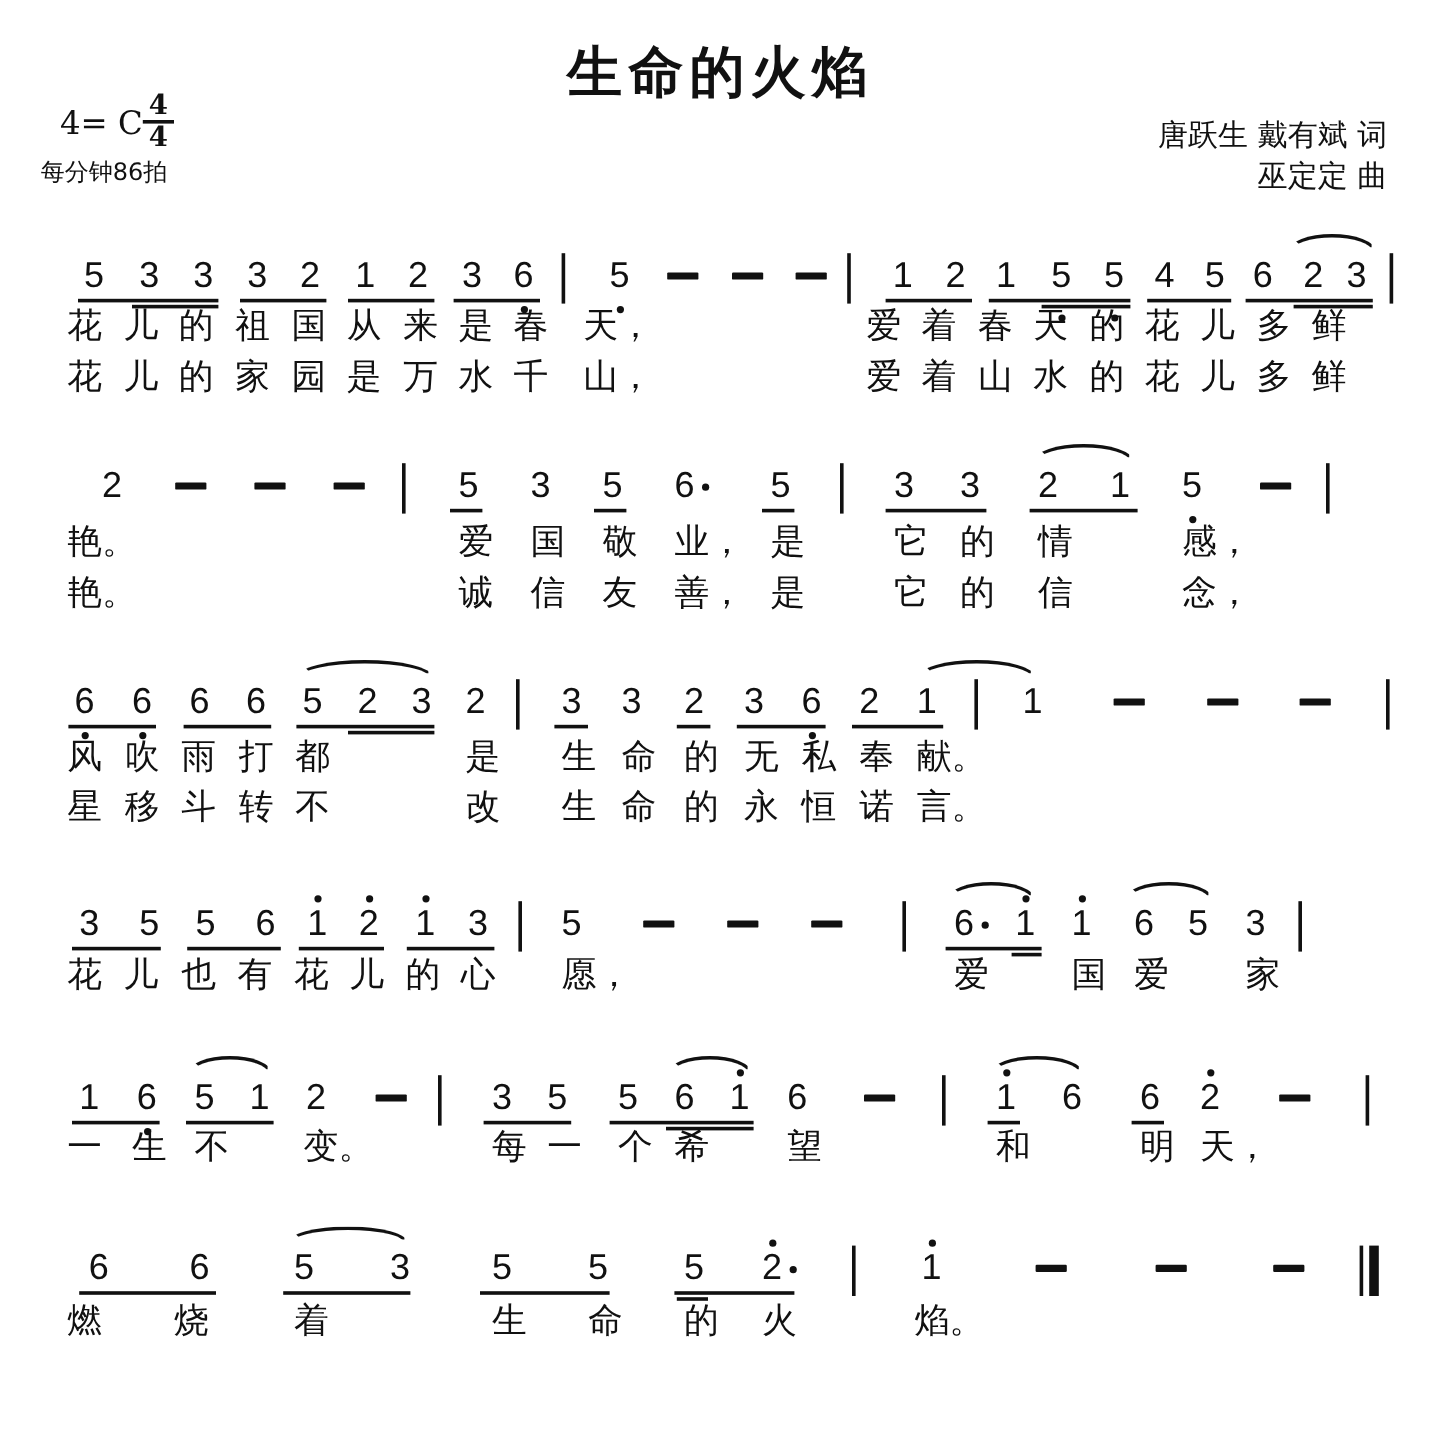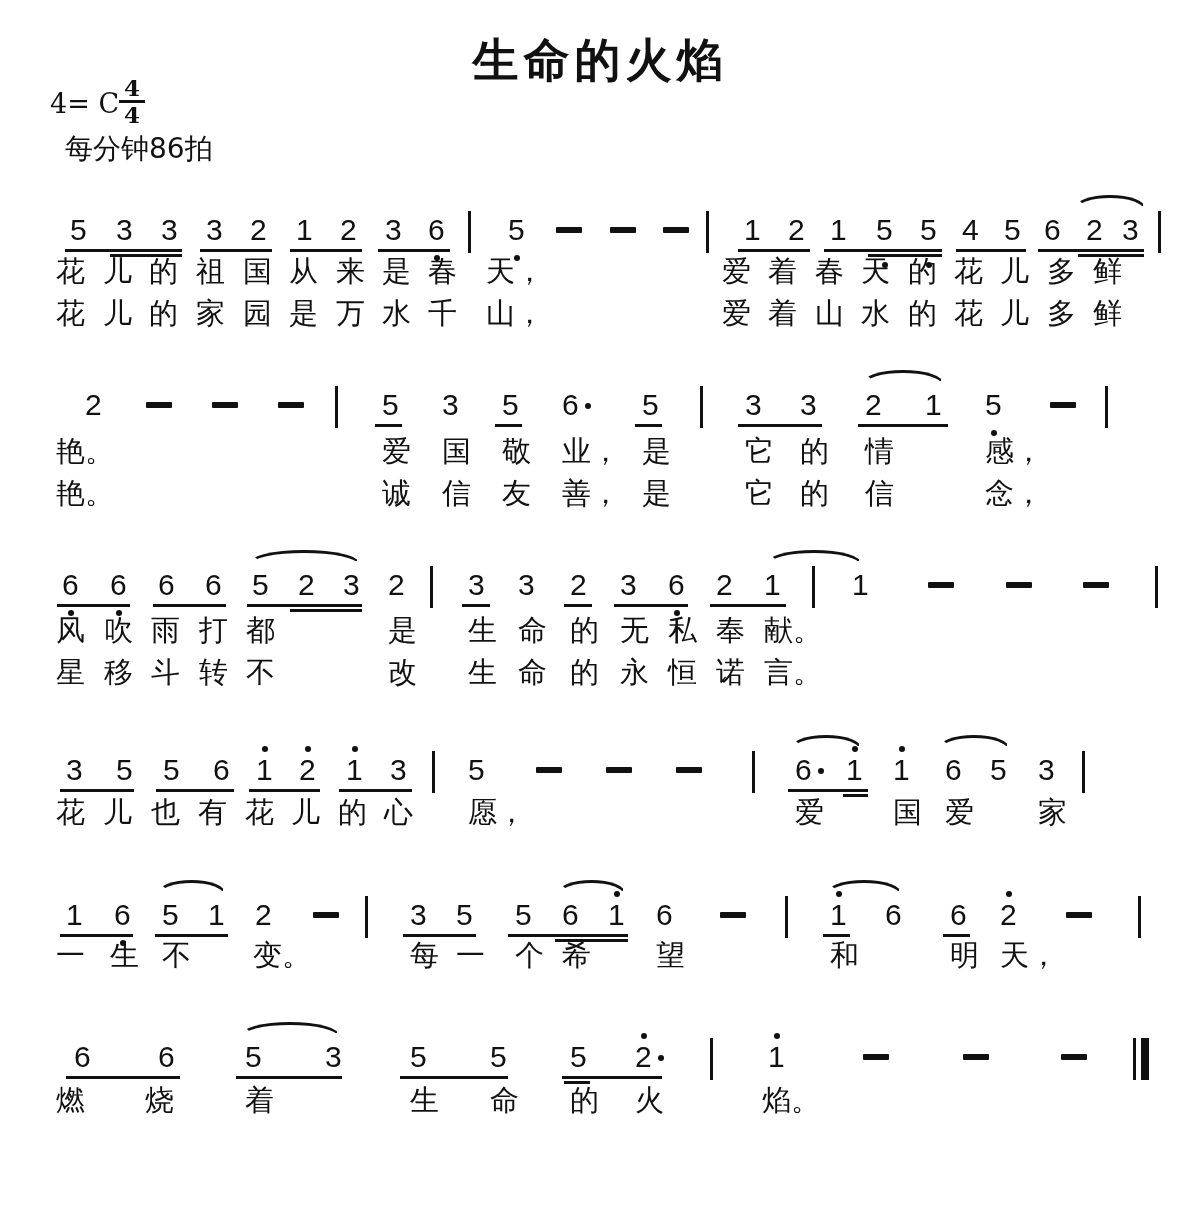--- a/index.html
+++ b/index.html
@@ -10,21 +10,21 @@
   }
   .title{
     position:absolute;left:0;right:0;top:30px;text-align:center;
     font-size:46px;font-weight:bold;letter-spacing:5px;
     font-family:"DejaVu Sans",sans-serif;
   }
   .keysig{position:absolute;left:50px;top:88px;font-size:27px;font-family:"DejaVu Serif",serif;}
   .meter{position:absolute;left:119px;top:76px;width:26px;text-align:center;
     font-size:23px;font-weight:bold;font-family:"DejaVu Serif",serif;line-height:24px;}
   .meter .fracline{height:3px;background:#111;margin:0;}
-  .tempo{position:absolute;left:65px;top:130px;font-size:28px;font-family:"DejaVu Sans",sans-serif;}
+  .tempo{position:absolute;left:34px;top:130px;font-size:20px;font-family:"DejaVu Sans",sans-serif;}
   .credits{position:absolute;right:44px;top:96px;text-align:right;font-size:25px;
     line-height:34px;font-family:"DejaVu Sans",sans-serif;}
   
   .num{position:absolute;font-size:30px;line-height:30px;font-family:"Liberation Sans",sans-serif;}
   .lyr{position:absolute;font-size:29px;line-height:31px;font-family:"DejaVu Sans",sans-serif;white-space:nowrap;}
   .bar{position:absolute;width:3px;height:42px;background:#111;}
   .barthick{position:absolute;width:8px;height:42px;background:#111;}
   .dash{position:absolute;width:26px;height:6px;background:#111;border-radius:1px;}
   .ul{position:absolute;height:3px;background:#111;}
   .dot{position:absolute;width:6px;height:6px;border-radius:50%;background:#111;}
@@ -40,20 +40,22 @@
 
   <div class="keysig">4= C</div>
   <div class="meter">
     <div>4</div>
     <div class="fracline"></div>
     <div>4</div>
   </div>
   <div class="tempo">每分钟86拍</div>
 
   <div class="credits">
+    <div>唐跃生 戴有斌 词</div>
+    <div>巫定定 曲</div>
   </div>
 
   <div id="score">
       <div class="num" style="left: 70px; top: 215px;">5</div>
       <div class="num" style="left: 116px; top: 215px;">3</div>
       <div class="num" style="left: 161px; top: 215px;">3</div>
       <div class="num" style="left: 206px; top: 215px;">3</div>
       <div class="num" style="left: 250px; top: 215px;">2</div>
       <div class="num" style="left: 296px; top: 215px;">1</div>
       <div class="num" style="left: 340px; top: 215px;">2</div>

